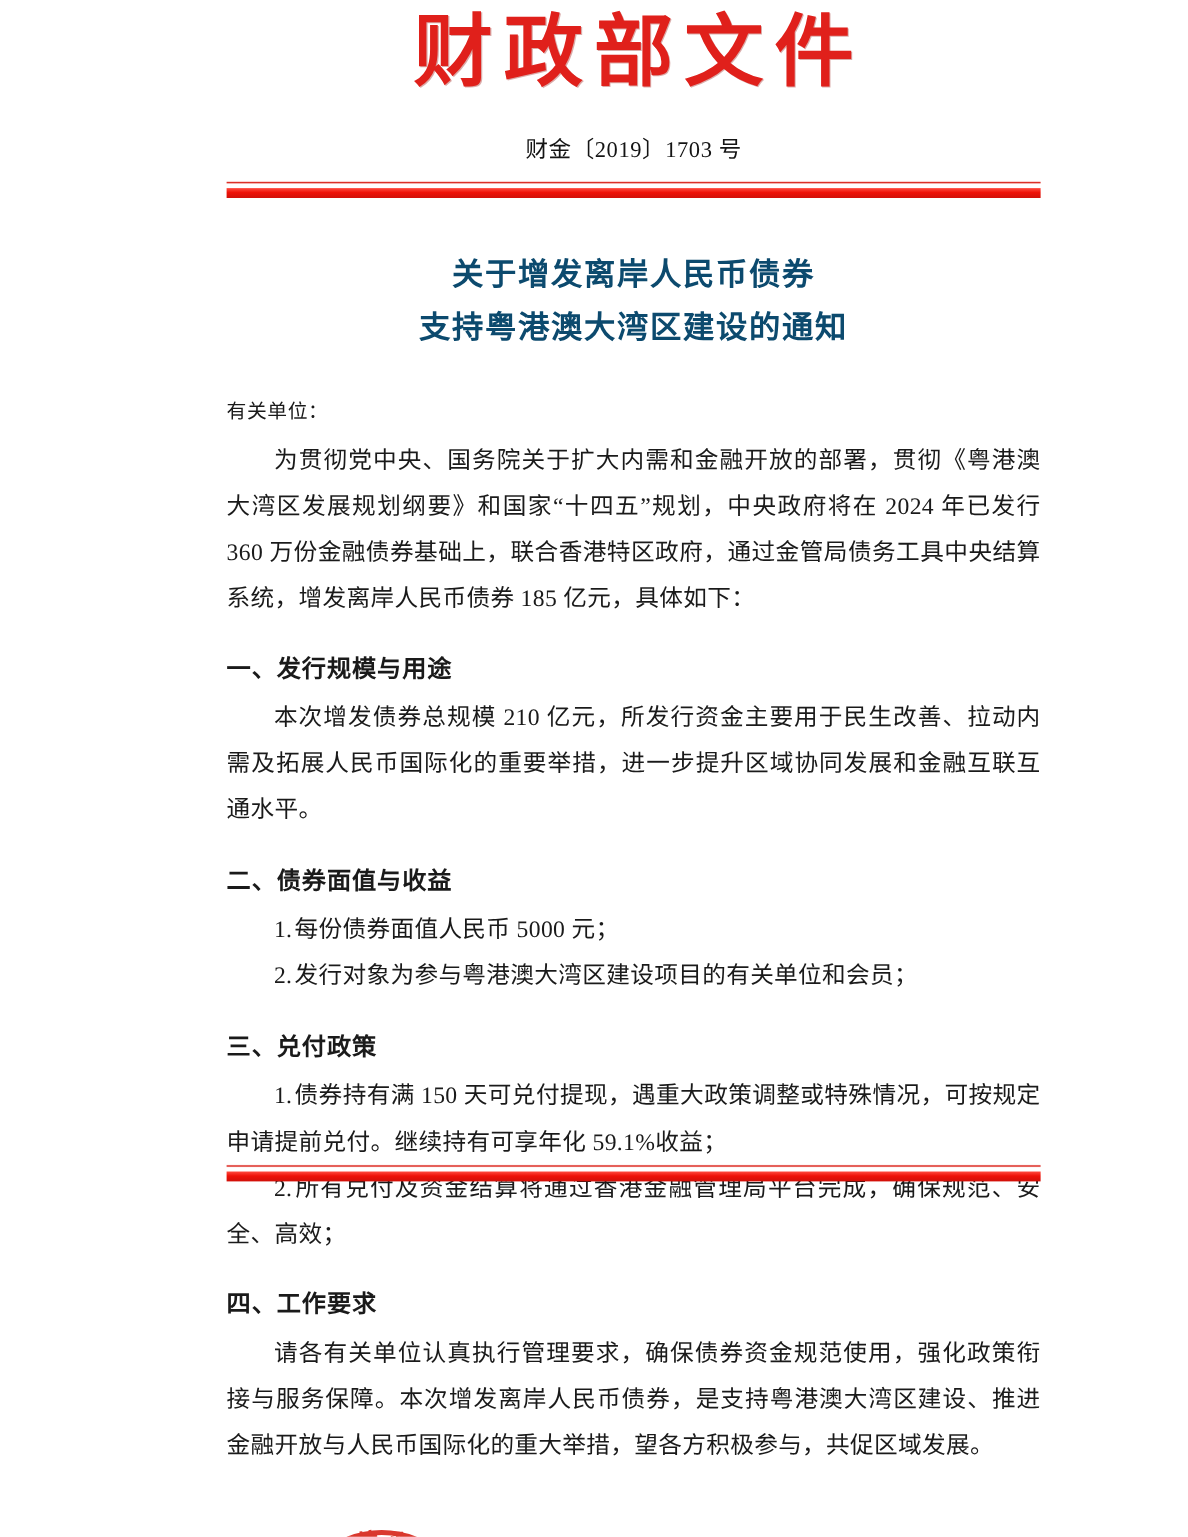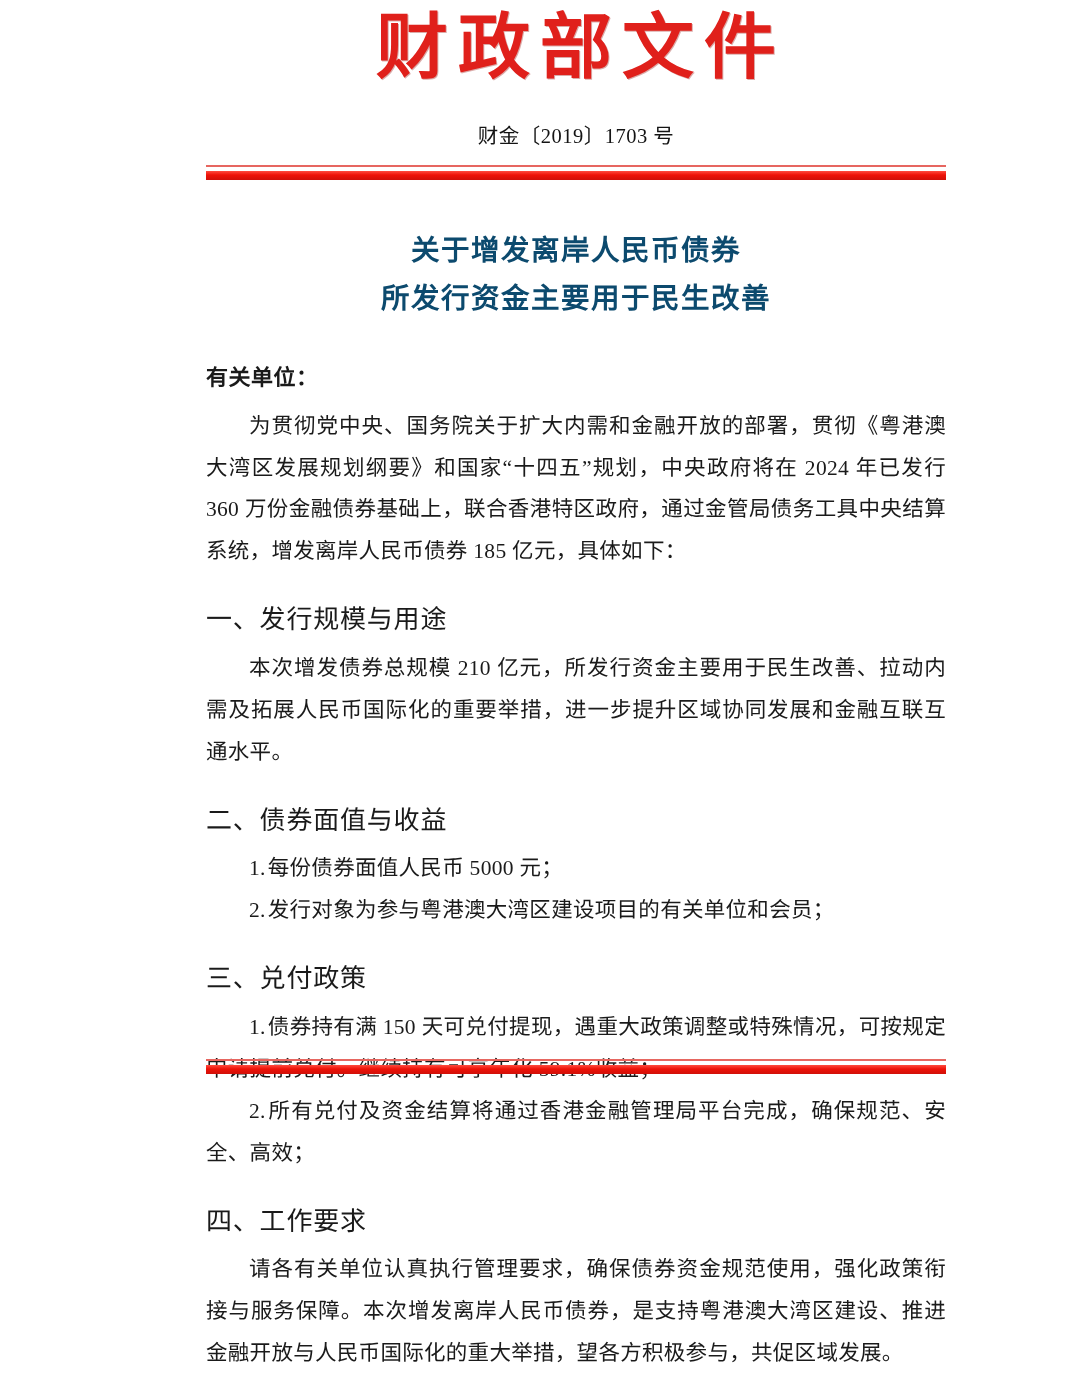--- a/index.html
+++ b/index.html
@@ -93,37 +93,37 @@
     font-weight: 700;
     line-height: 1.68;
     letter-spacing: 1.5px;
     color: #0c4a6e;
     margin-bottom: 34px;
     font-family: "Liberation Serif", "DejaVu Serif", serif;
   }
   .subject-line { display: block; }
 
   .salutation {
-    font-weight: 700;
-    font-size: 22px;
+    font-weight: 400;
+    font-size: 18px;
     margin-bottom: 6px;
     letter-spacing: 0.5px;
   }
 
   p.para {
     margin: 0 0 4px 0;
     text-indent: 2em;
     text-align: justify;
     letter-spacing: 0.3px;
   }
 
   .section { margin-top: 22px; }
   .section-heading {
-    font-weight: 400;
-    font-size: 26px;
+    font-weight: 700;
+    font-size: 22px;
     letter-spacing: 0.8px;
     margin: 0 0 2px 0;
   }
   ol.items, ul.items {
     list-style: none;
     margin: 0;
     padding: 0;
   }
   li.item {
     text-indent: 2em;
@@ -166,21 +166,21 @@
 
   <div class="red-rule rule-top">
     <div class="thin"></div>
     <div class="thick"></div>
   </div>
 
   <div class="doc-body">
 
     <div class="subject">
       <span class="subject-line">关于增发离岸人民币债券</span>
-      <span class="subject-line">所发行资金主要用于民生改善</span>
+      <span class="subject-line">支持粤港澳大湾区建设的通知</span>
     </div>
 
     <div class="salutation">有关单位：</div>
 
     <p class="para">为贯彻党中央、国务院关于扩大内需和金融开放的部署，贯彻《粤港澳大湾区发展规划纲要》和国家“十四五”规划，中央政府将在 2024 年已发行 360 万份金融债券基础上，联合香港特区政府，通过金管局债务工具中央结算系统，增发离岸人民币债券 185 亿元，具体如下：</p>
 
     <div class="section">
       <div class="section-heading">一、发行规模与用途</div>
       <p class="para">本次增发债券总规模 210 亿元，所发行资金主要用于民生改善、拉动内需及拓展人民币国际化的重要举措，进一步提升区域协同发展和金融互联互通水平。</p>
     </div>

